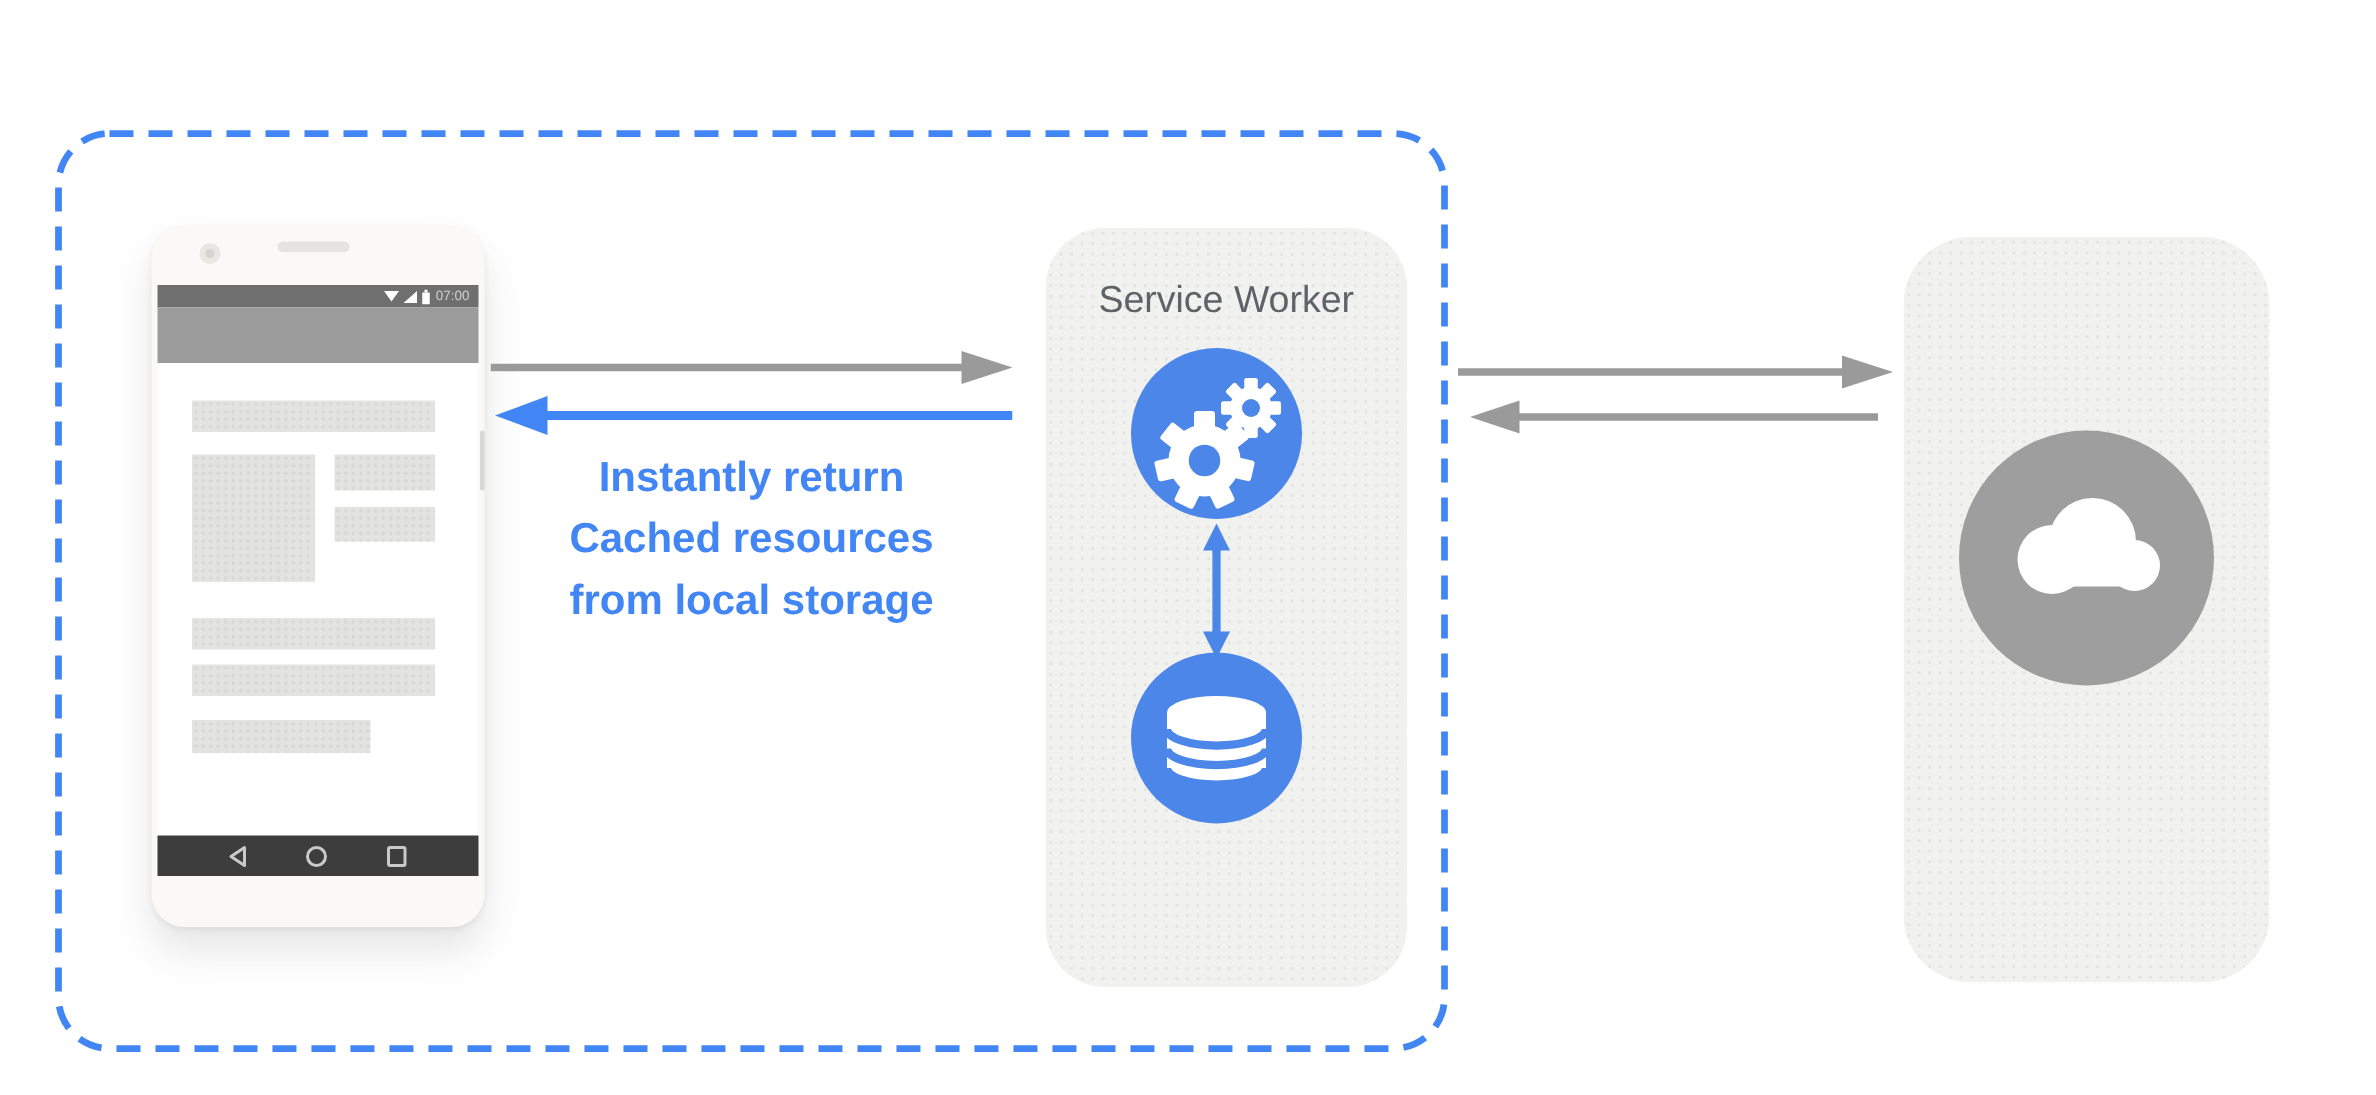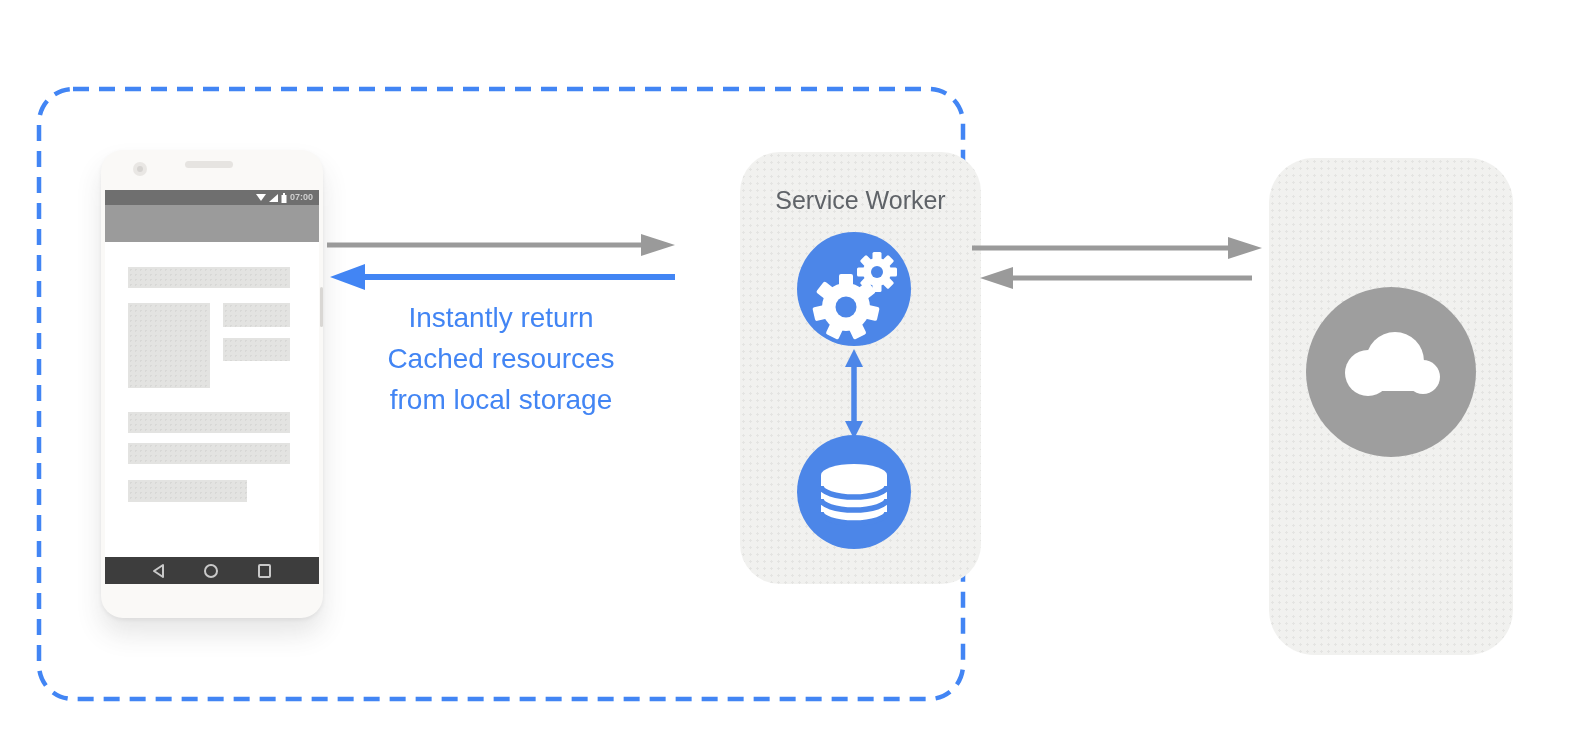--- a/index.html
+++ b/index.html
@@ -16,45 +16,45 @@
 
   
   #client-boundary { left:36px; top:86px; width:930px; height:616px; pointer-events:none; }
 
   
   .dotted-panel {
     background-color:#f1f1ef;
     background-image:radial-gradient(#e4e4e2 1px, rgba(0,0,0,0) 1.1px);
     background-size:7px 7px;
   }
-  #sw-box  { left:697px; top:152px; width:241px; height:432px; border-radius:40px;margin-left:43px; }
+  #sw-box  { left:697px; top:152px; width:241px; height:506px; border-radius:40px; }
   #web-box { left:1269px; top:158px; width:244px; height:497px; border-radius:45px; }
 
   
   .icon-circle { border-radius:50%; background:#4c86e8; display:flex; align-items:center; justify-content:center; }
 
   
   .annotation {
-    color:#4285f4; font-size:28px; line-height:41px; text-align:center; white-space:pre-line;
+    color:#4285f4; font-size:28px; line-height:41px; text-align:center; white-space:pre-line;font-weight:bold;
   }
 
   
   #phone {
     left:101px; top:150px; width:222px; height:468px;
     background:#faf9f7; border-radius:22px;
     box-shadow:0 16px 26px rgba(60,60,60,.13), 0 2px 4px rgba(0,0,0,.06);
   }
   #phone-camera { left:32px; top:12px; width:14px; height:14px; border-radius:50%; background:#e9e7e4;
                   display:flex; align-items:center; justify-content:center; }
   #phone-camera::after { content:""; width:6px; height:6px; border-radius:50%; background:#d6d4d1; }
   #phone-speaker { left:84px; top:11px; width:48px; height:7px; border-radius:4px; background:#e6e4e1; }
   #volume-button { left:219px; top:137px; width:3px; height:40px; background:#d9d7d4; border-radius:2px; }
 
   #phone-screen { left:4px; top:40px; width:214px; height:394px; background:#ffffff; display:flex; flex-direction:column; }
-  #status-bar { height:15px; background:#6f6f6f; display:flex; align-items:center; justify-content:flex-end; gap:3px; padding:0 6px;font-weight:bold; }
+  #status-bar { height:15px; background:#6f6f6f; display:flex; align-items:center; justify-content:flex-end; gap:3px; padding:0 6px; }
   #status-time { color:#cfcfcf; font-size:9px; line-height:9px; }
   #app-bar { height:37px; background:#9b9b9b; }
   #screen-content { flex:1; position:relative; }
   .placeholder {
     position:absolute;
     background-color:#e3e3e1;
     background-image:radial-gradient(#d8d8d6 1px, rgba(0,0,0,0) 1px);
     background-size:5px 5px;
   }
   #nav-bar { height:27px; background:#3d3d3d; display:flex; align-items:center; justify-content:space-around; padding:0 28px; }

